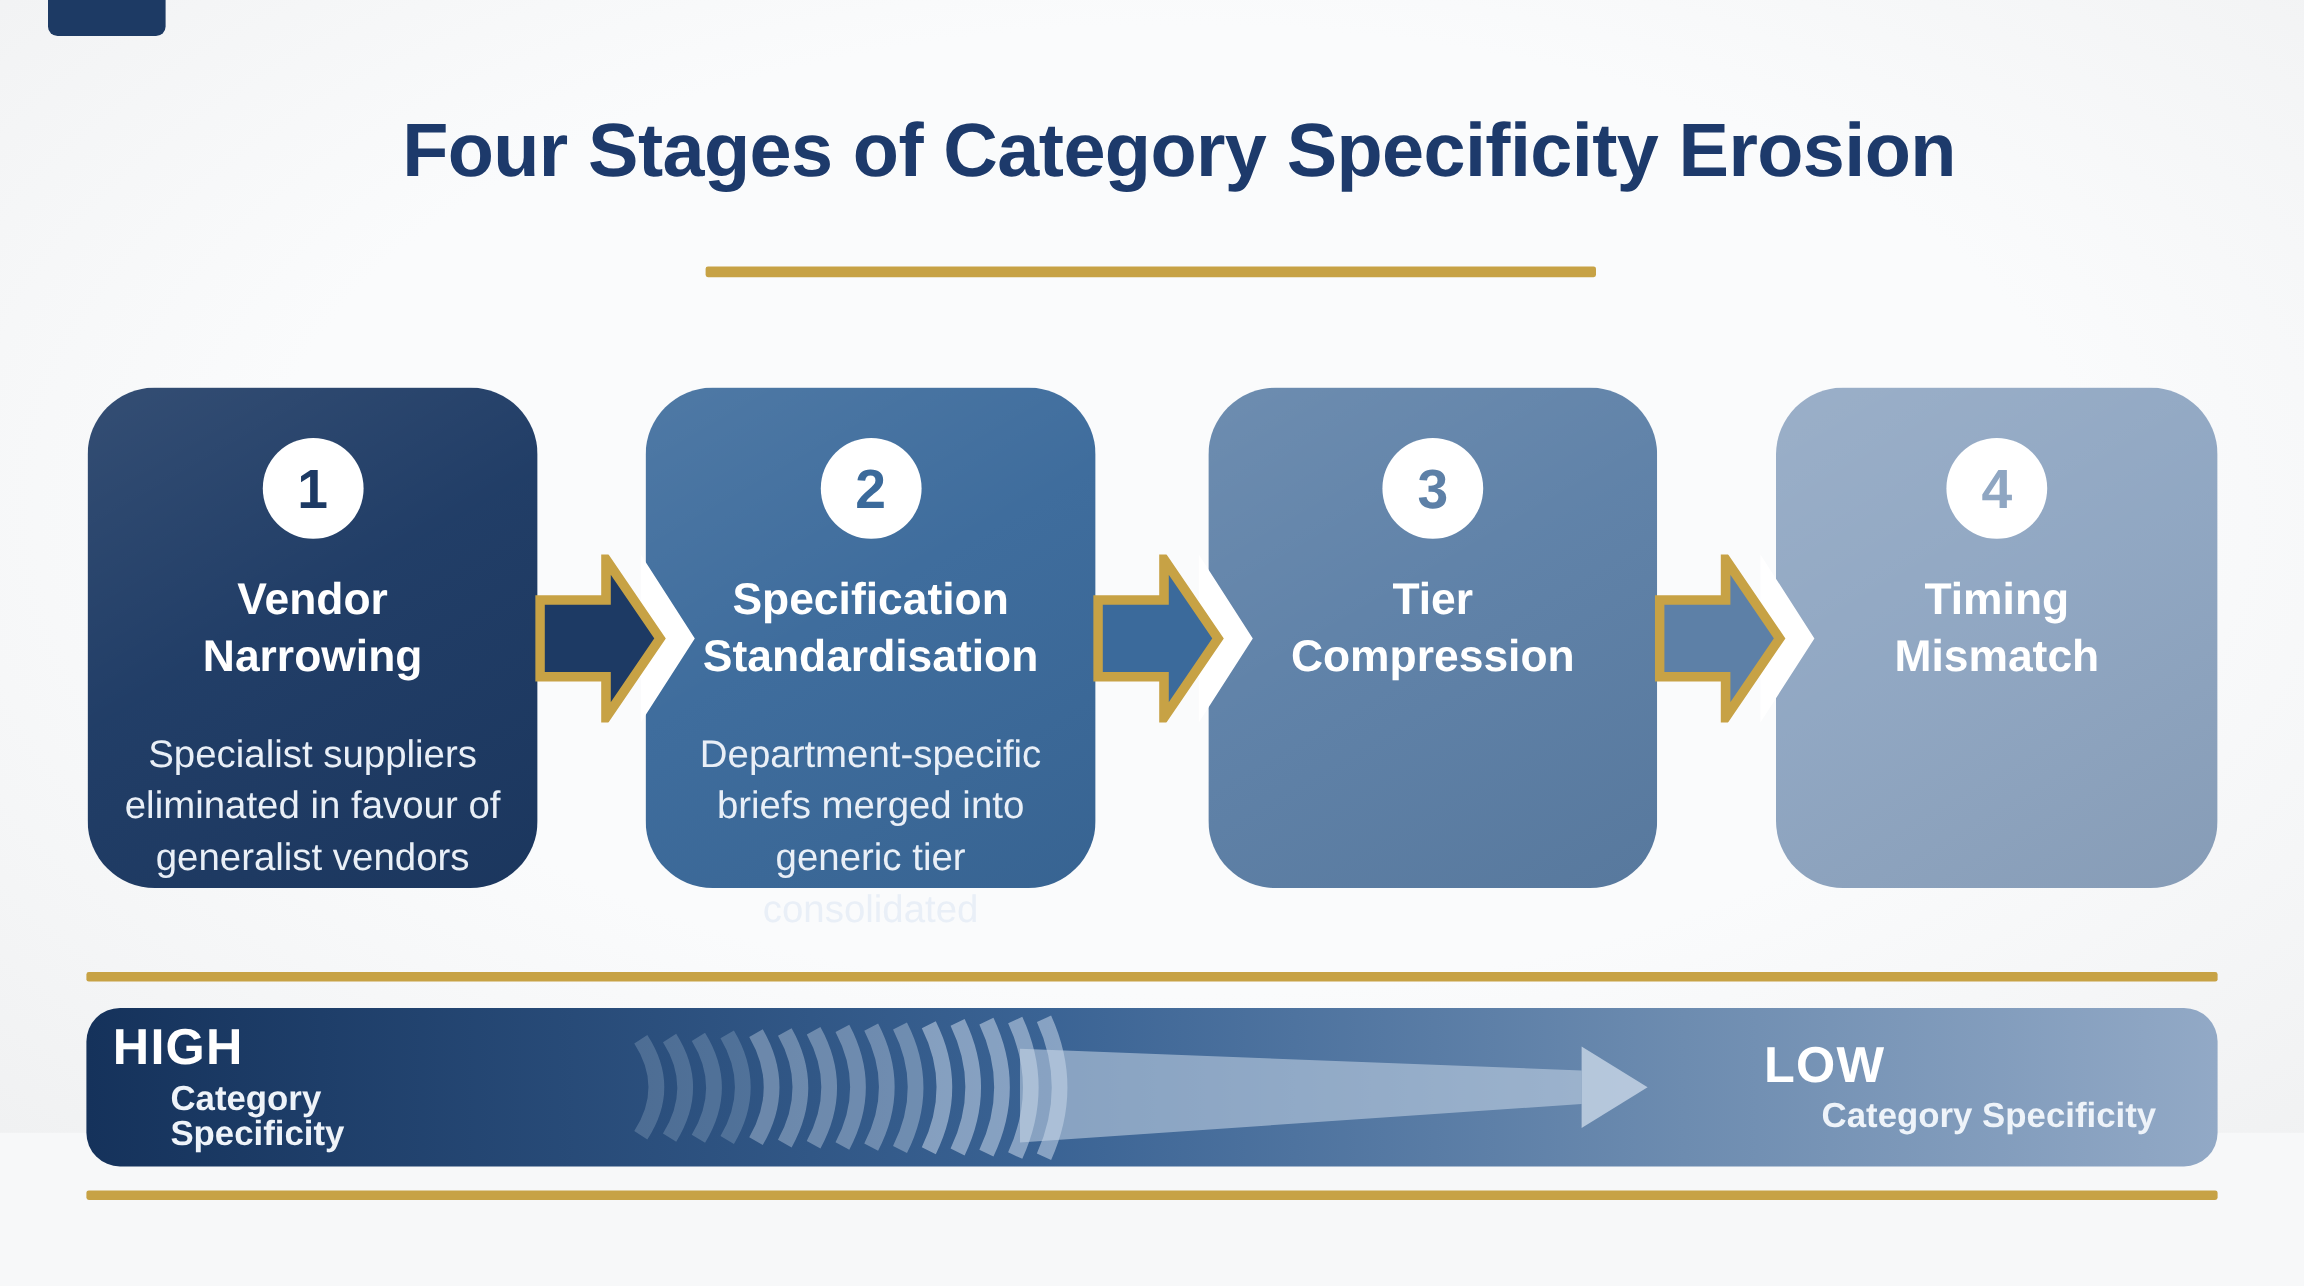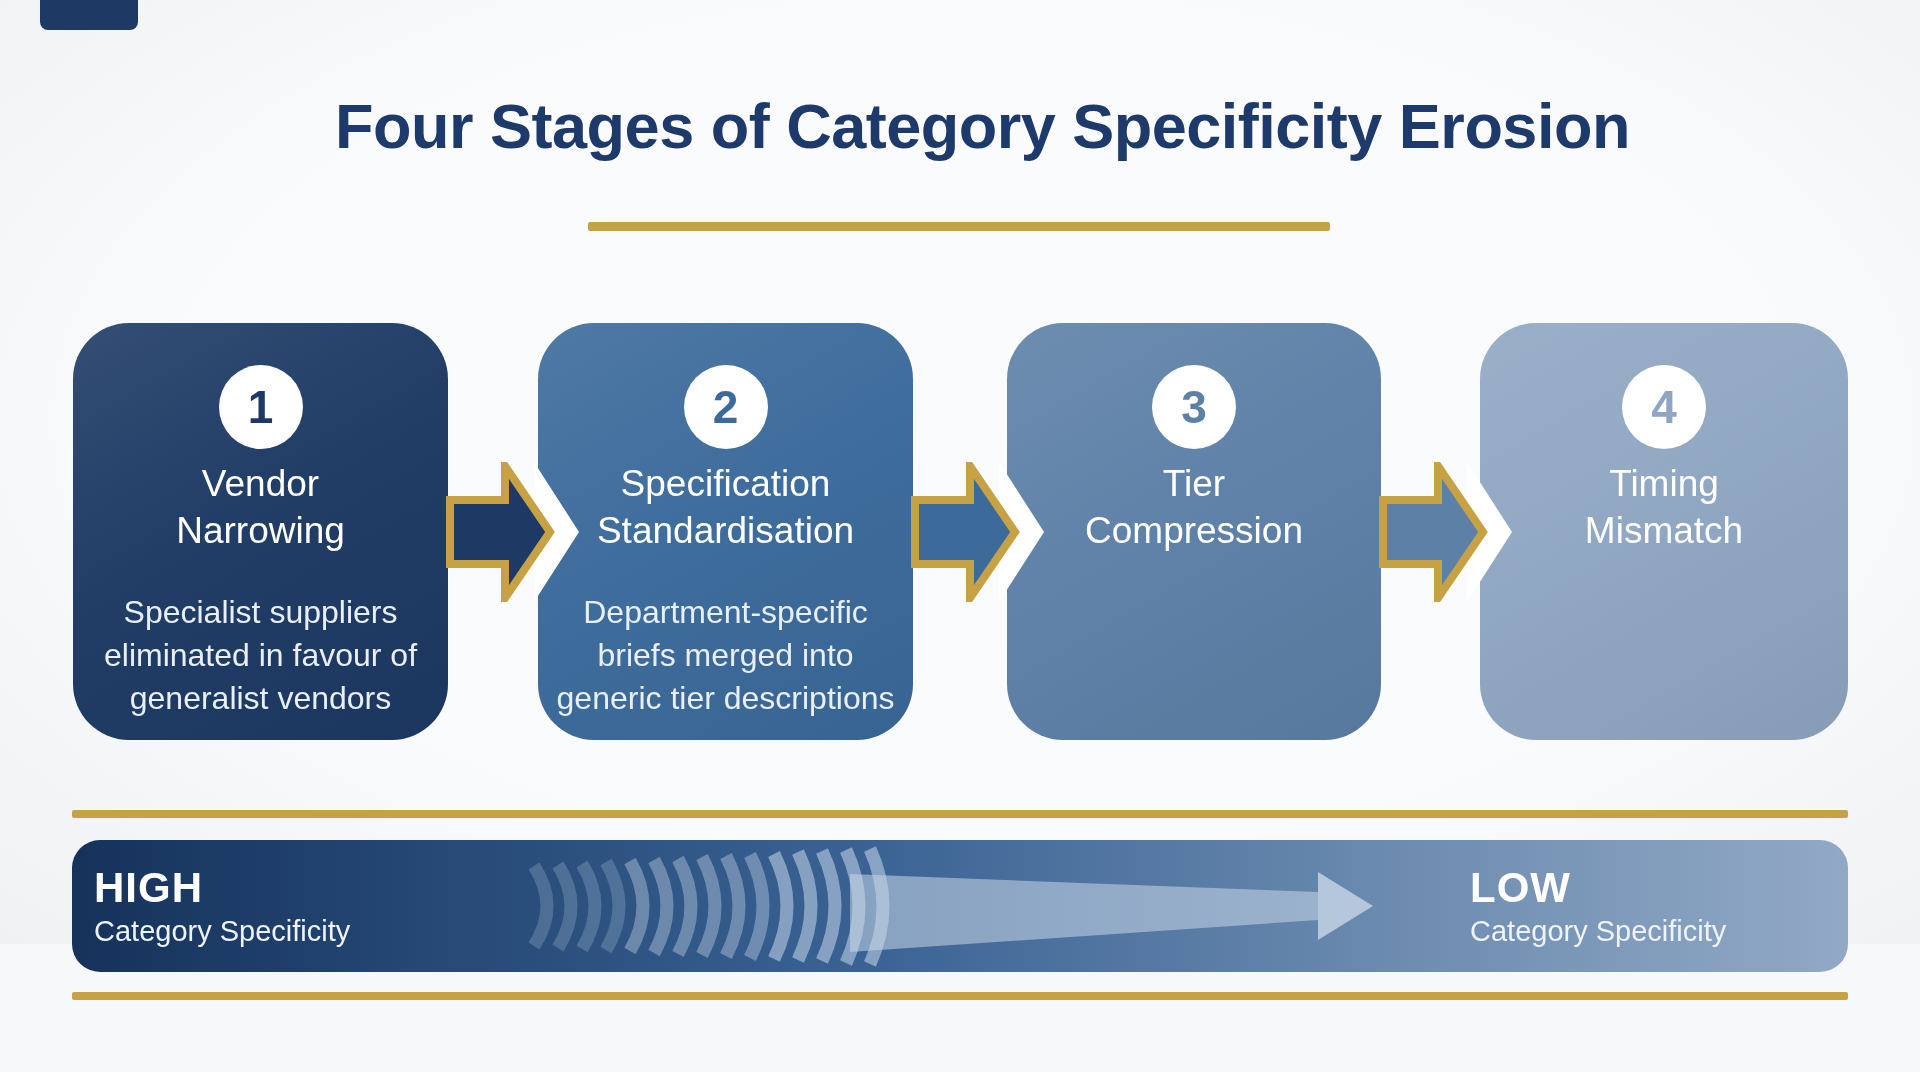--- a/index.html
+++ b/index.html
@@ -47,22 +47,22 @@
 
   .stage-circle{
     width:84px;height:84px;border-radius:50%;
     background:#ffffff;margin:42px auto 0;
   }
   .stage-number{
     display:block;width:100%;line-height:84px;
     font-size:46px;font-weight:700;
   }
   .stage-title{
-    width:min-content;margin:12px auto 0;
-    font-size:37px;font-weight:400;line-height:1.27;
+    width:min-content;margin:28px auto 0;
+    font-size:37px;font-weight:700;line-height:1.27;
     color:#ffffff;
     text-align:center;
   }
   .stage-desc{
     max-width:346px;margin:36px auto 0;
     font-size:32px;font-weight:400;line-height:1.34;
     color:#e9eff7;
   }
 
   
@@ -85,21 +85,21 @@
     background:linear-gradient(90deg,#15325b 0%, #3a6394 45%, #6d8cb0 75%, #92a9c6 100%);
     overflow:hidden;z-index:1;
   }
   .bar-deco{position:absolute;left:0;top:0;}
 
   .bar-label{
     position:absolute;top:50%;transform:translateY(-50%);
     color:#ffffff;z-index:2;
   }
   .bar-label .big{font-size:42px;font-weight:800;letter-spacing:1px;line-height:1;}
-  .bar-label .small{font-size:29px;font-weight:400;margin-top:8px;color:#eef3f9;line-height:1;}
+  .bar-label .small{font-size:29px;font-weight:700;margin-top:8px;color:#eef3f9;line-height:1;margin-left:48px;}
   .label-left{left:22px;width:260px;}
   .label-right{left:1398px;width:380px;}
 </style>
 </head>
 <body>
 
 <div class="canvas">
 
   <div class="corner-accent"></div>
 
@@ -112,21 +112,21 @@
     </div>
     <div class="stage-title">Vendor Narrowing</div>
     <div class="stage-desc">Specialist suppliers eliminated in favour of generalist vendors</div>
   </div>
 
   <div class="stage-card card-2" style="background-color: rgb(59, 106, 155);">
     <div class="stage-circle">
       <span class="stage-number" style="color: rgb(59, 106, 155);">2</span>
     </div>
     <div class="stage-title">Specification Standardisation</div>
-    <div class="stage-desc">Department-specific briefs merged into generic tier descriptions</div>
+    <div class="stage-desc">Department-specific briefs merged into generic tier consolidated</div>
   </div>
 
   <div class="stage-card card-3" style="background-color: rgb(93, 128, 167);">
     <div class="stage-circle">
       <span class="stage-number" style="color: rgb(93, 128, 167);">3</span>
     </div>
     <div class="stage-title">Tier Compression</div>
   </div>
 
   <div class="stage-card card-4" style="background-color: rgb(143, 166, 194);">

